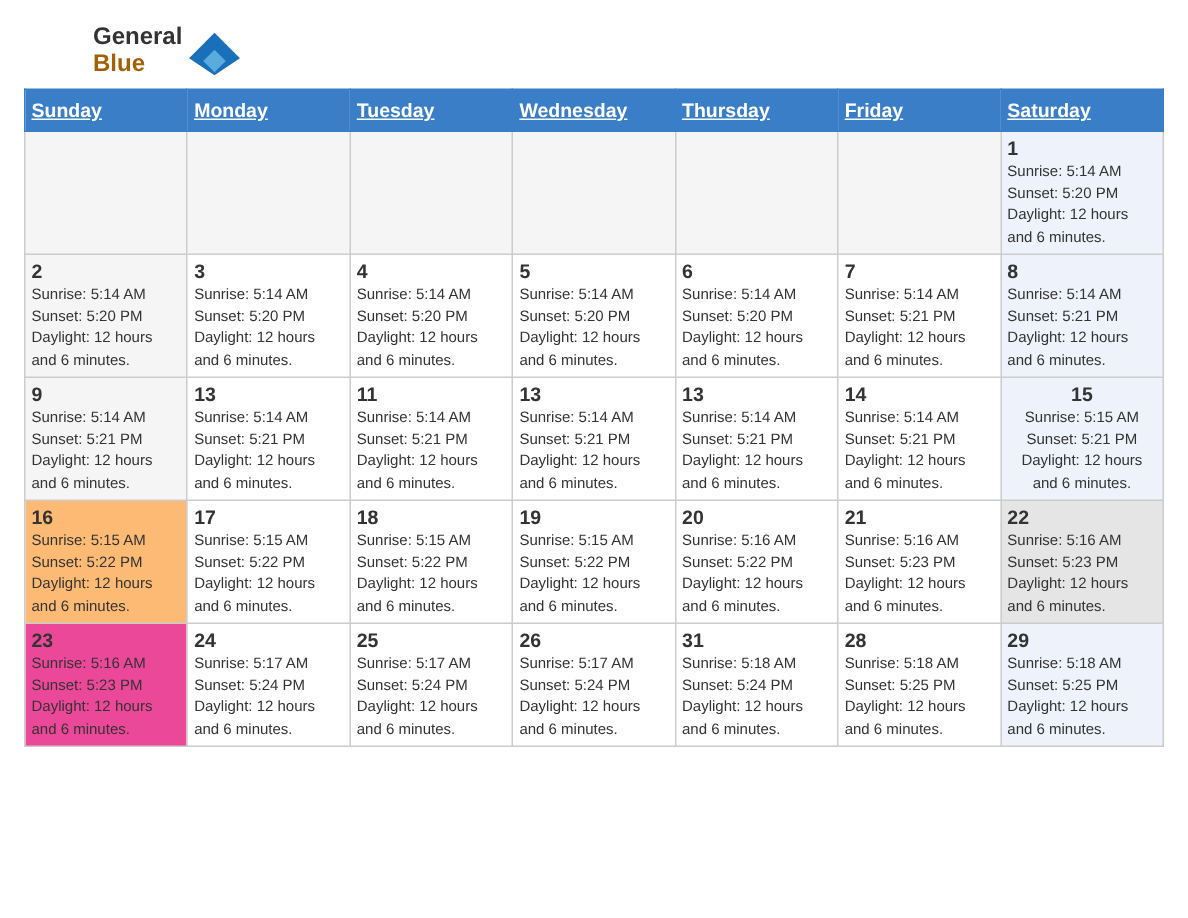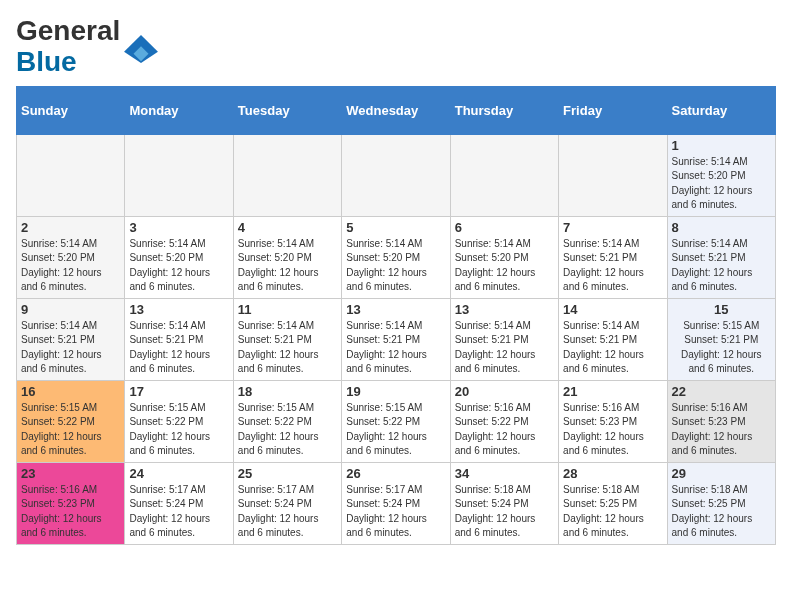--- a/index.html
+++ b/index.html
@@ -41,23 +41,24 @@
     }
     .calendar {
       width: 100%;
       border-collapse: collapse;
     }
     .calendar th {
       background: #3a7ec8;
       color: #fff;
       font-size: 13px;
       font-weight: bold;
-      padding: 16px 4px;
+      padding: 6px 4px;
       text-align: left;
       border: 1px solid #3a7ec8;
+      text-decoration: underline;
     }
     .calendar td {
       border: 1px solid #ccc;
       vertical-align: top;
       padding: 3px 4px;
       width: calc(100%/7);
       min-height: 72px;
       font-size: 10.5px;
       color: #333;
       background: #fff;
@@ -85,23 +86,23 @@
     }
     .week-row td {
       height: 78px;
     }
   </style>
 </head>
 <body>
 
 <div class="header-area">
   <div class="logo-area">
-    <div style="font-size:28px; color:#333; font-weight:bold; line-height:1.1;">
+    <div style="font-size:16px; color:#333; font-weight:bold; line-height:1.1;margin-left:46px;">
       <span style="color:#333;">General</span><br>
-      <span style="color:#0369a1; font-weight:bold;">Blue</span>
+      <span style="color:#a16207; font-weight:bold;">Blue</span>
     </div>
     <svg class="logo-blue-shape" viewBox="0 0 40 34" xmlns="http://www.w3.org/2000/svg">
       <polygon points="2,20 20,2 38,20 20,32" fill="#1a6fba"></polygon>
       <polygon points="12,22 20,14 28,22 20,30" fill="#5aabde"></polygon>
     </svg>
   </div>
 </div>
 
 <table class="calendar">
   <thead>
@@ -229,21 +230,21 @@
         </td>
         <td>
           <span class="day-number">25</span>
           <div class="day-info">Sunrise: 5:17 AM<br>Sunset: 5:24 PM<br>Daylight: 12 hours and 6 minutes.</div>
         </td>
         <td>
           <span class="day-number">26</span>
           <div class="day-info">Sunrise: 5:17 AM<br>Sunset: 5:24 PM<br>Daylight: 12 hours and 6 minutes.</div>
         </td>
         <td>
-          <span class="day-number">34</span>
+          <span class="day-number">31</span>
           <div class="day-info">Sunrise: 5:18 AM<br>Sunset: 5:24 PM<br>Daylight: 12 hours and 6 minutes.</div>
         </td>
         <td>
           <span class="day-number">28</span>
           <div class="day-info">Sunrise: 5:18 AM<br>Sunset: 5:25 PM<br>Daylight: 12 hours and 6 minutes.</div>
         </td>
         <td style="background: rgb(238, 242, 250);">
           <span class="day-number">29</span>
           <div class="day-info">Sunrise: 5:18 AM<br>Sunset: 5:25 PM<br>Daylight: 12 hours and 6 minutes.</div>
         </td>

